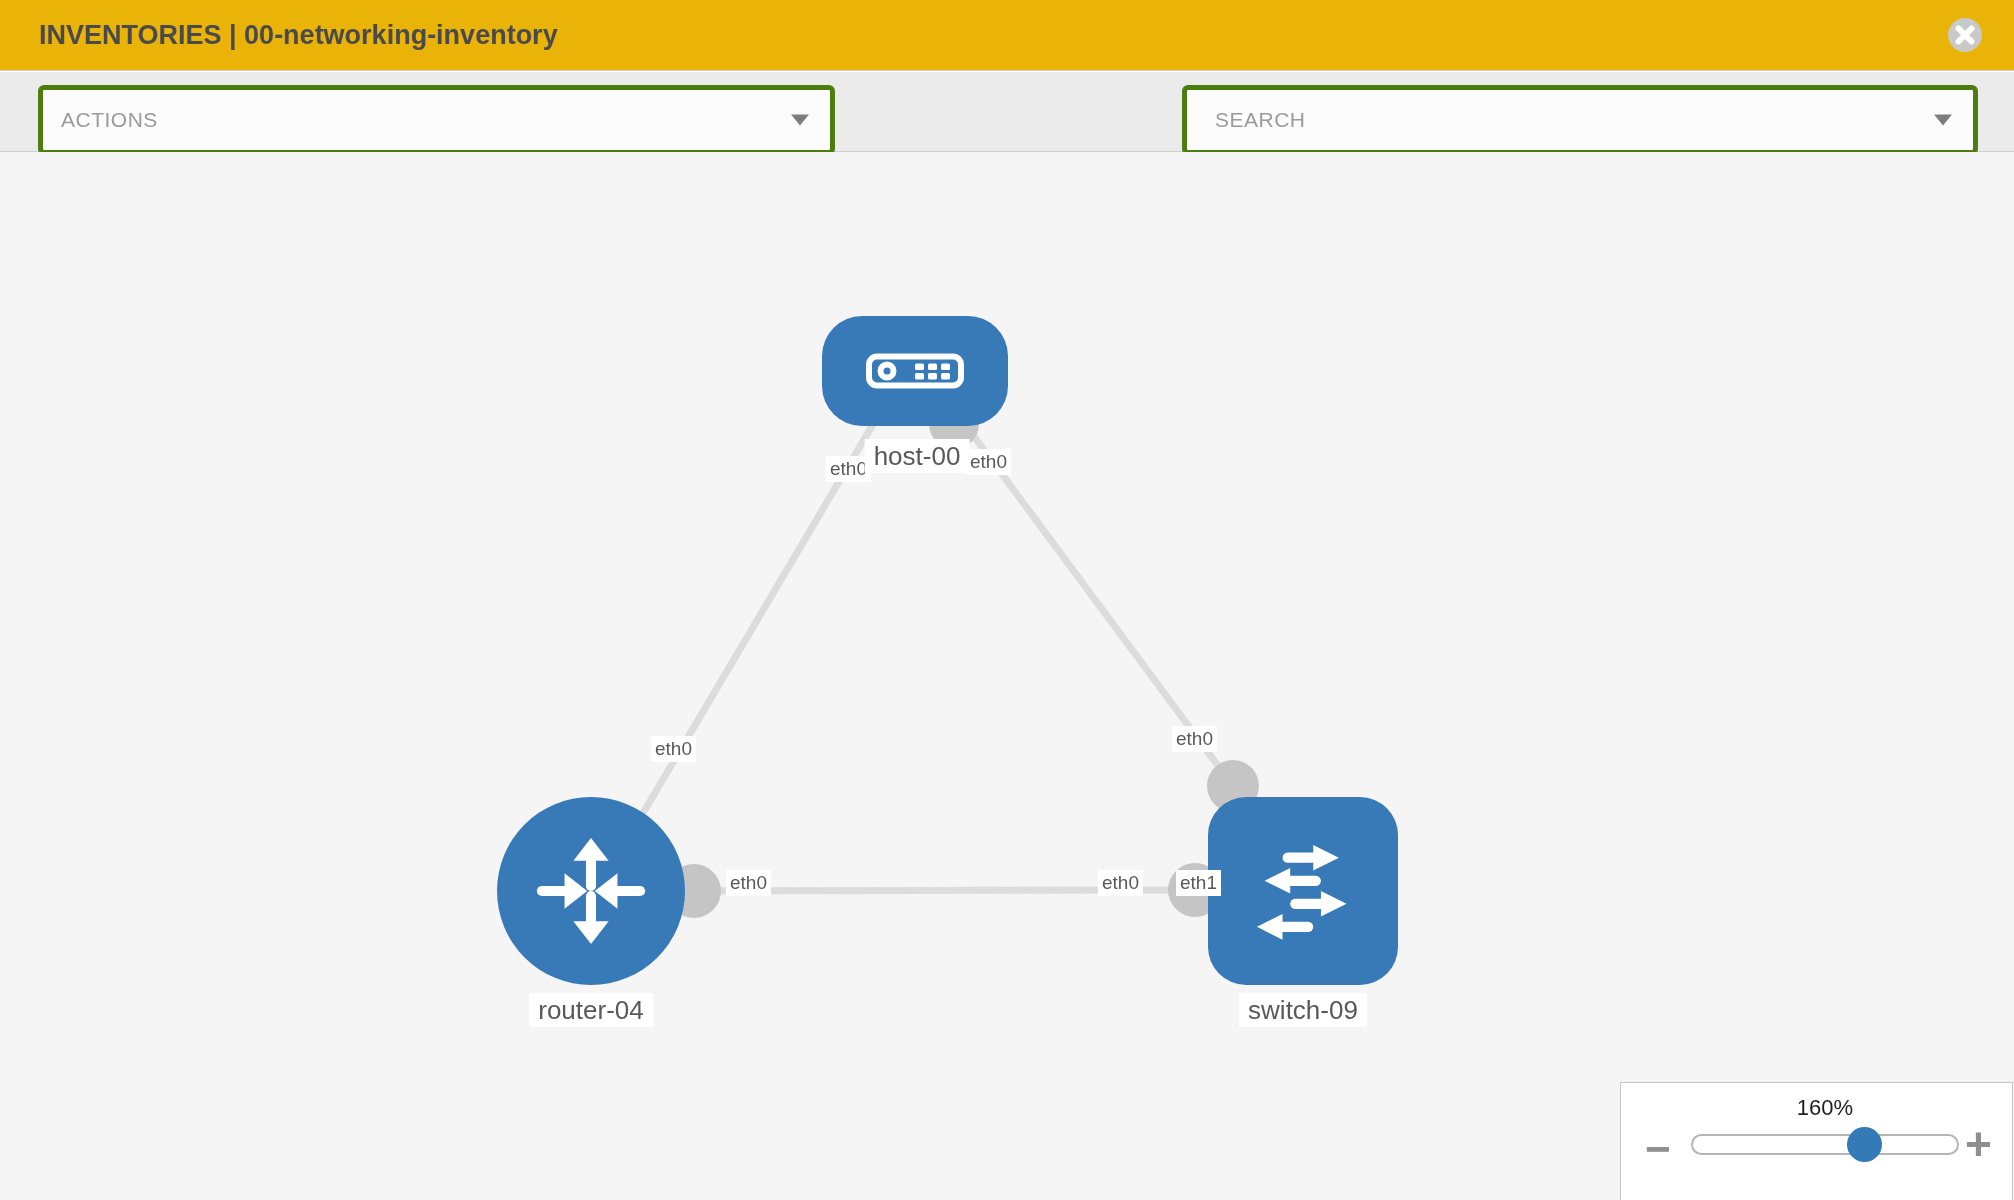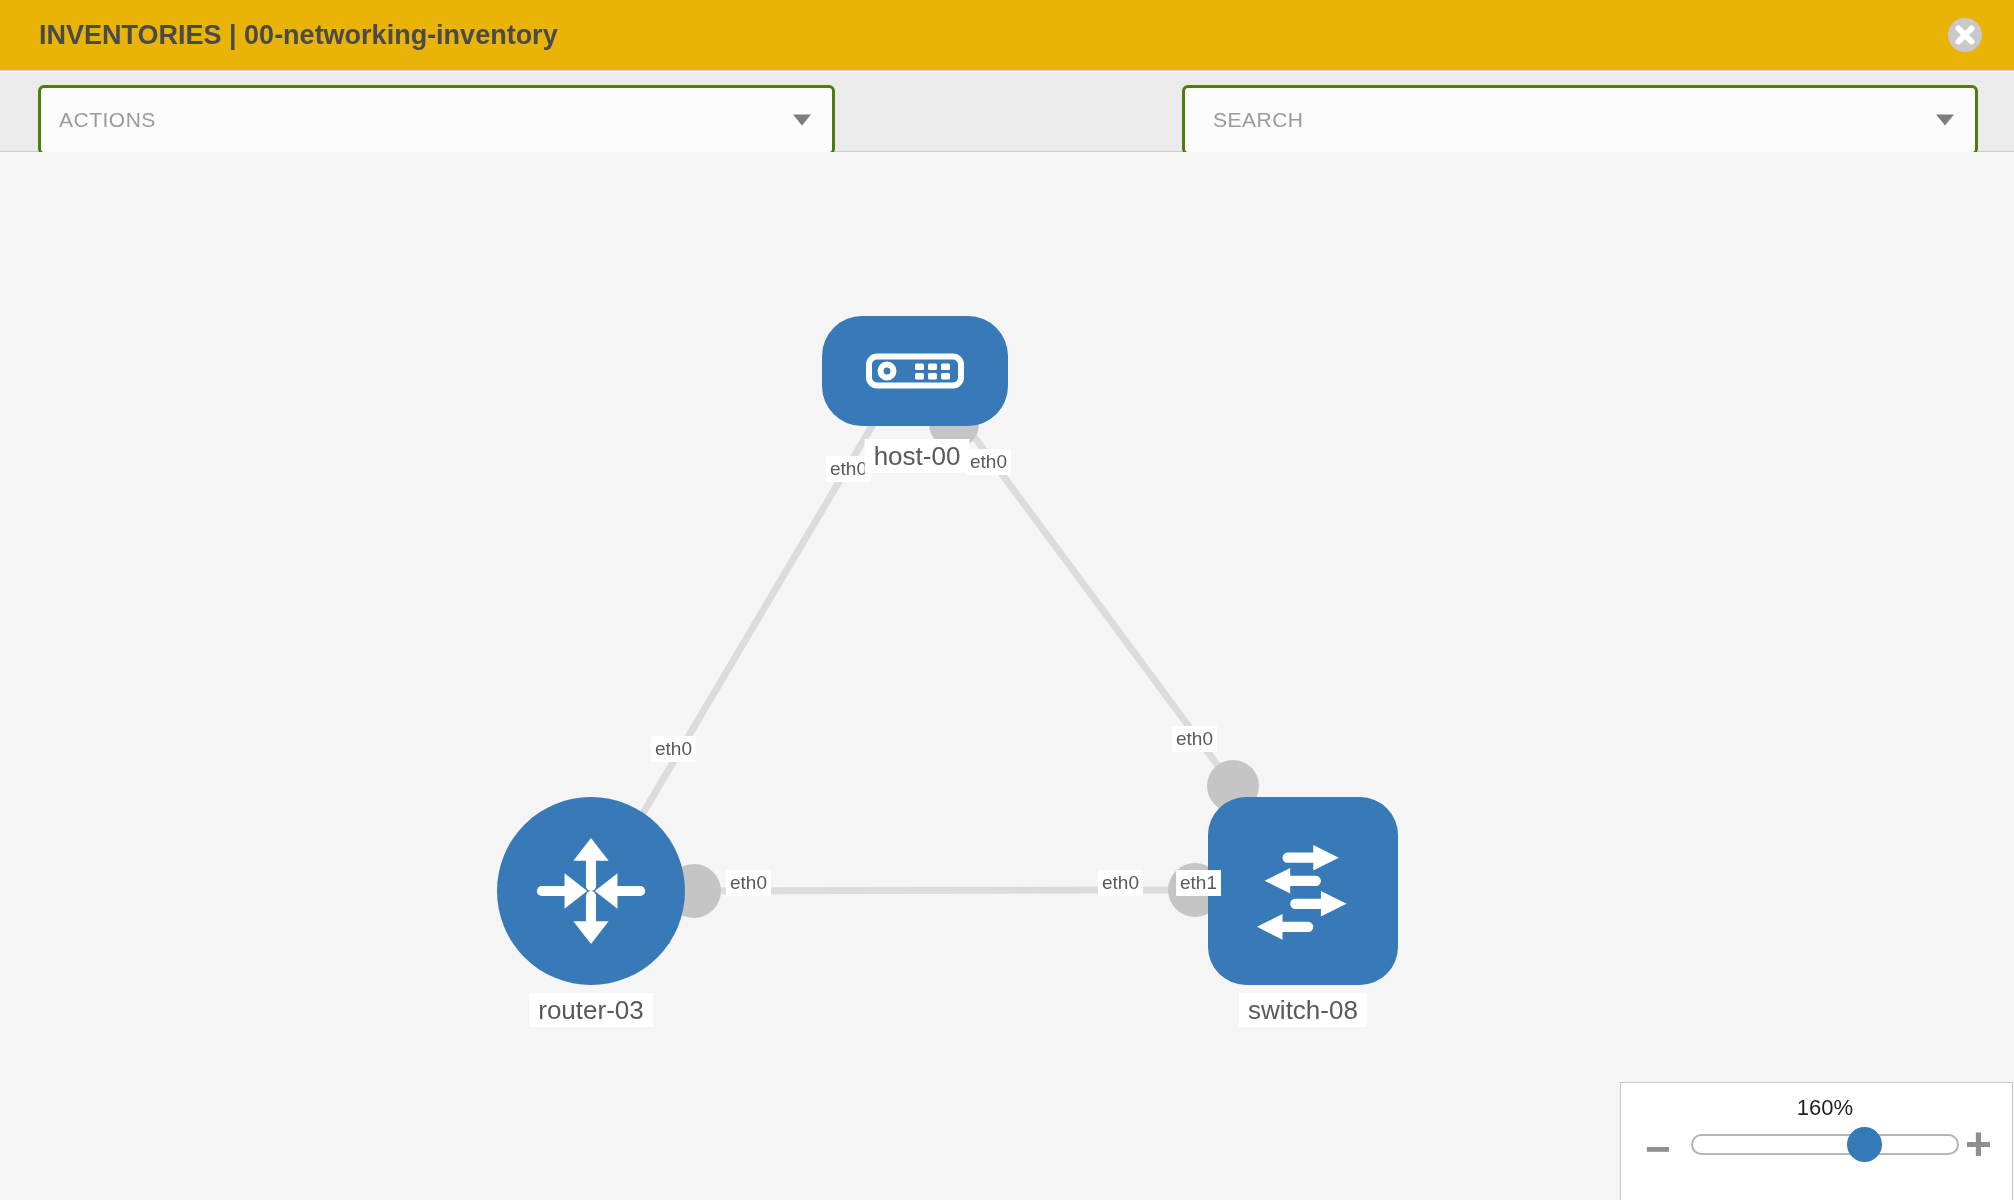--- a/index.html
+++ b/index.html
@@ -14,21 +14,21 @@
             background:#eab308; border-bottom:1px solid #d4d4d4; }
   .page-title { position:absolute; left:39px; top:50%; transform:translateY(-50%);
                 font-size:27px; font-weight:700; color:#4a4a4a; }
   .close-btn { position:absolute; left:1947px; top:17px; width:36px; height:36px;
                padding:0; border:none; background:transparent; cursor:pointer; }
 
   
   .toolbar { position:absolute; top:72px; left:0; width:2014px; height:80px;
              background:#ebebeb; border-bottom:1px solid #cfcfcf; }
   .select-box { position:absolute; top:13px; height:70px; background:#fcfcfc;
-                border:3px solid #4d7c0f; border-radius:6px;
+                border:5px solid #4d7c0f; border-radius:6px;
                 display:flex; align-items:center; }
   .actions-box { left:38px; width:797px; }
   .search-box  { left:1182px; width:796px; }
   .select-label { margin-left:18px; font-size:21px; color:#9b9b9b; letter-spacing:0.5px; }
   .search-input { position:absolute; left:0; top:0; width:100%; height:100%;
                   border:none; background:transparent; outline:none;
                   padding-left:28px; padding-right:50px;
                   font-family:"Liberation Sans", sans-serif;
                   font-size:21px; color:#6f6f6f; letter-spacing:0.5px; }
   .search-input::placeholder { color:#9b9b9b; opacity:1; }
@@ -170,22 +170,22 @@
 
   <span class="lbl eth-lbl" style="left:826px; top:304px;">eth0</span>
   <span class="lbl eth-lbl" style="left:966px; top:297px;">eth0</span>
   <span class="lbl eth-lbl" style="left:651px; top:584px;">eth0</span>
   <span class="lbl eth-lbl" style="left:1172px; top:574px;">eth0</span>
   <span class="lbl eth-lbl" style="left:726px; top:718px;">eth0</span>
   <span class="lbl eth-lbl" style="left:1098px; top:718px;">eth0</span>
   <span class="lbl eth-lbl" style="left:1176px; top:718px;">eth1</span>
 
   <span class="lbl node-lbl" style="left:917px; top:287px;">host-00</span>
-  <span class="lbl node-lbl" style="left:591px; top:841px;">router-03</span>
-  <span class="lbl node-lbl" style="left:1303px; top:841px;">switch-08</span>
+  <span class="lbl node-lbl" style="left:591px; top:841px;">router-04</span>
+  <span class="lbl node-lbl" style="left:1303px; top:841px;">switch-09</span>
 
   <div class="zoom-panel">
     <div class="zoom-level">160%</div>
     <button class="zoom-minus">−</button>
     <div class="zoom-track">
       <div class="zoom-thumb"></div>
     </div>
     <button class="zoom-plus">+</button>
   </div>
 

